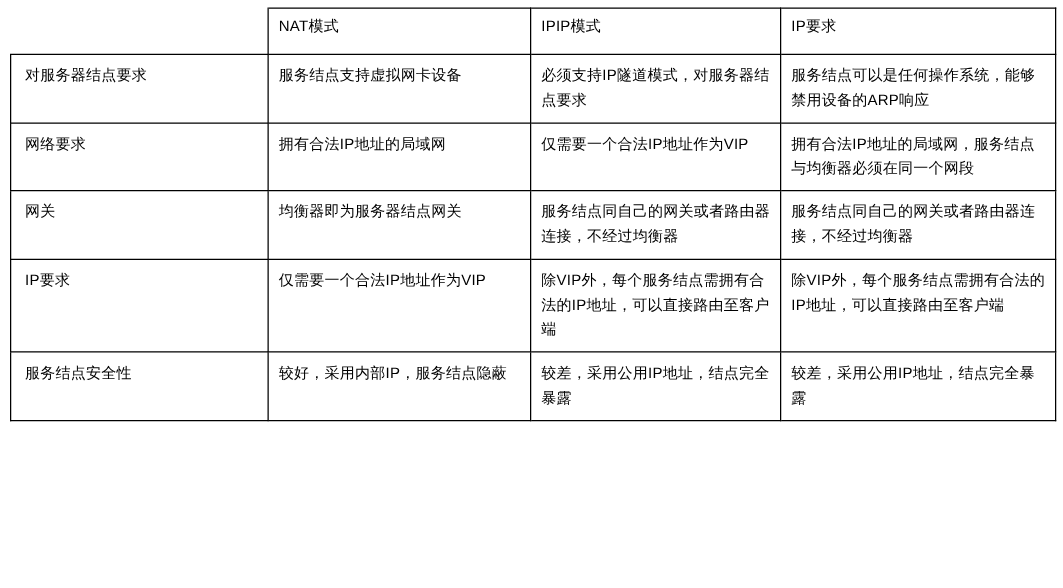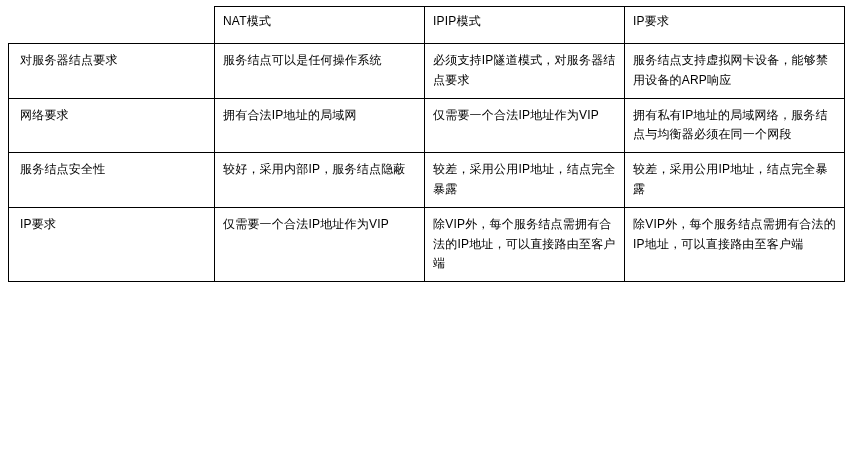--- a/index.html
+++ b/index.html
@@ -78,37 +78,43 @@
             <span class="hdr-label">IPIP模式</span>
           </th>
         <th>
             <span class="hdr-label">IP要求</span>
           </th>
       </tr>
     </thead>
     <tbody>
       <tr>
         <td>对服务器结点要求</td>
-        <td>服务结点可以是任何操作系统</td>
+        <td>服务结点支持虚拟网卡设备</td>
         <td>必须支持IP隧道模式，对服务器结点要求</td>
-        <td>服务结点支持虚拟网卡设备，能够禁用设备的ARP响应</td>
+        <td>服务结点可以是任何操作系统，能够禁用设备的ARP响应</td>
       </tr>
       <tr>
         <td>网络要求</td>
         <td>拥有合法IP地址的局域网</td>
         <td>仅需要一个合法IP地址作为VIP</td>
-        <td>拥有私有IP地址的局域网络，服务结点与均衡器必须在同一个网段</td>
+        <td>拥有合法IP地址的局域网，服务结点与均衡器必须在同一个网段</td>
+      </tr>
+      <tr>
+        <td>网关</td>
+        <td>均衡器即为服务器结点网关</td>
+        <td>服务结点同自己的网关或者路由器连接，不经过均衡器</td>
+        <td>服务结点同自己的网关或者路由器连接，不经过均衡器</td>
+      </tr>
+      <tr>
+        <td>IP要求</td>
+        <td>仅需要一个合法IP地址作为VIP</td>
+        <td>除VIP外，每个服务结点需拥有合法的IP地址，可以直接路由至客户端</td>
+        <td>除VIP外，每个服务结点需拥有合法的IP地址，可以直接路由至客户端</td>
       </tr>
       <tr>
         <td>服务结点安全性</td>
         <td>较好，采用内部IP，服务结点隐蔽</td>
         <td>较差，采用公用IP地址，结点完全暴露</td>
         <td>较差，采用公用IP地址，结点完全暴露</td>
       </tr>
-      <tr>
-        <td>IP要求</td>
-        <td>仅需要一个合法IP地址作为VIP</td>
-        <td>除VIP外，每个服务结点需拥有合法的IP地址，可以直接路由至客户端</td>
-        <td>除VIP外，每个服务结点需拥有合法的IP地址，可以直接路由至客户端</td>
-      </tr>
     </tbody>
   </table>
 </div>
 
 </body></html>

